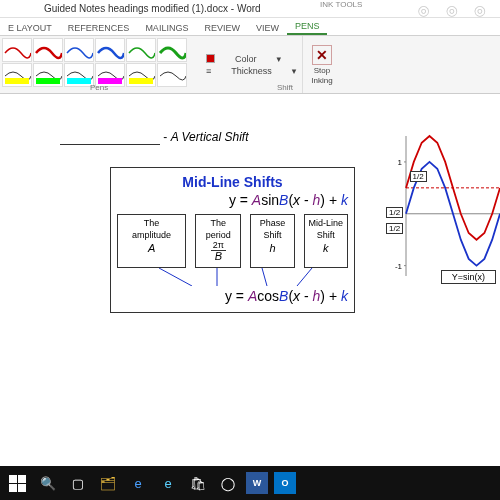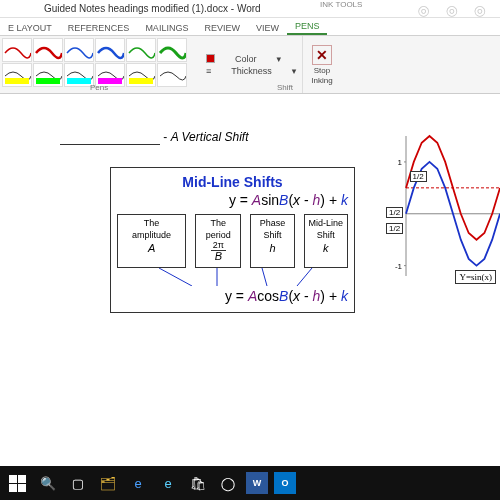--- a/index.html
+++ b/index.html
@@ -30,21 +30,21 @@
 .formula .p{color:#7a1a7a}.formula .b{color:#1a33c9}.formula .k{color:#000}.formula .it{font-style:italic}
 .defs{display:flex;gap:9px;margin-top:6px;justify-content:center}
 .def{border:1px solid #333;font-size:9px;text-align:center;padding:3px 2px;line-height:1.3;background:#fff}
 .def .sym{font-style:italic;font-size:11px}
 .frac{display:inline-block;text-align:center;line-height:1;font-size:9px}
 .frac .n{display:block;border-bottom:1px solid #333;padding:0 2px}
 .frac .d{display:block;padding:0 2px}
 .arrows{position:relative;height:18px}
 .arrows svg{position:absolute;top:0;left:0;width:100%;height:100%}
 .chart{position:absolute;top:0;right:-6px;width:120px;height:160px}
-.ylab{position:absolute;right:4px;top:140px;border:1px solid #333;font-size:9px;padding:1px 3px;background:#fff;font-family:Liberation Serif, serif}
+.ylab{position:absolute;right:4px;top:140px;border:1px solid #333;font-size:9px;padding:1px 10px;background:#fff;font-family:Liberation Sans, sans-serif}
 .taskbar{position:absolute;bottom:0;left:0;right:0;height:34px;background:#111;display:flex;align-items:center;padding:0 4px;gap:6px}
 .taskbar .start{width:26px;height:26px;display:flex;align-items:center;justify-content:center}
 .win{display:grid;grid-template-columns:8px 8px;grid-template-rows:8px 8px;gap:1px}
 .win div{background:#fff}
 .taskbar .sq{width:24px;height:24px;display:flex;align-items:center;justify-content:center;color:#fff;font-size:13px}
 .taskbar .right{margin-left:auto;display:flex;gap:4px}
 .appicon{width:22px;height:22px;display:flex;align-items:center;justify-content:center;color:#fff;font-size:9px;font-weight:bold}
 .deco{position:absolute;top:2px;right:8px;color:#ccc;font-size:14px;letter-spacing:6px}
 .tools-label{position:absolute;top:0;left:320px;font-size:8px;color:#888}
 .half-label{position:absolute;font-size:8px;border:1px solid #333;background:#fff;padding:0 2px;font-family:Arial}

